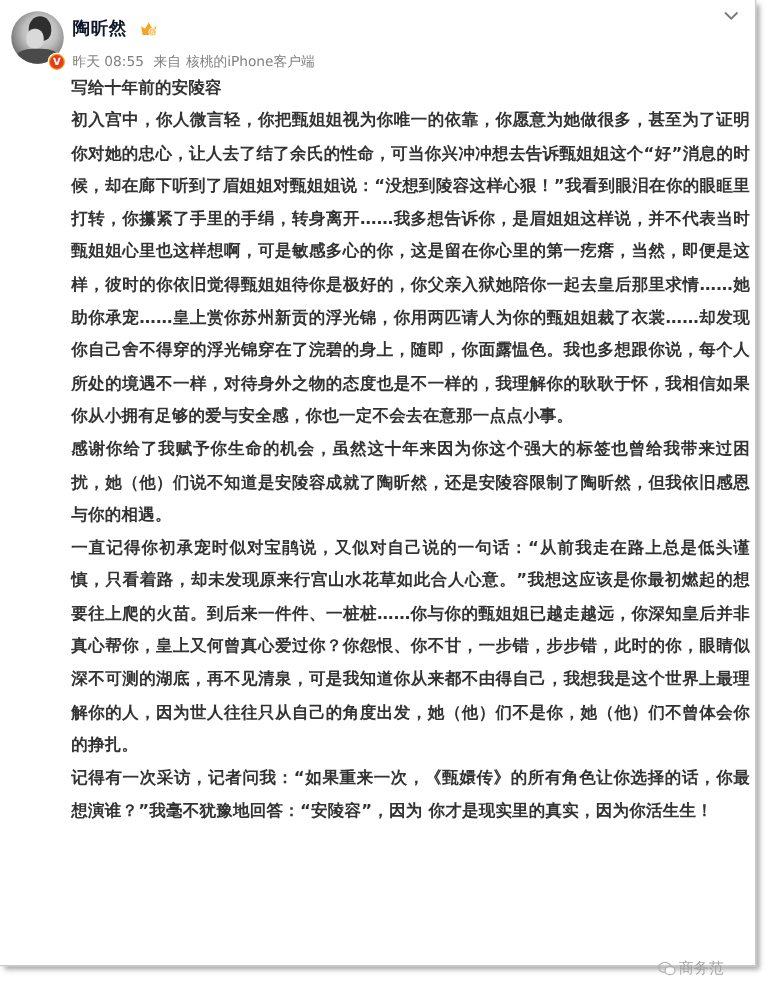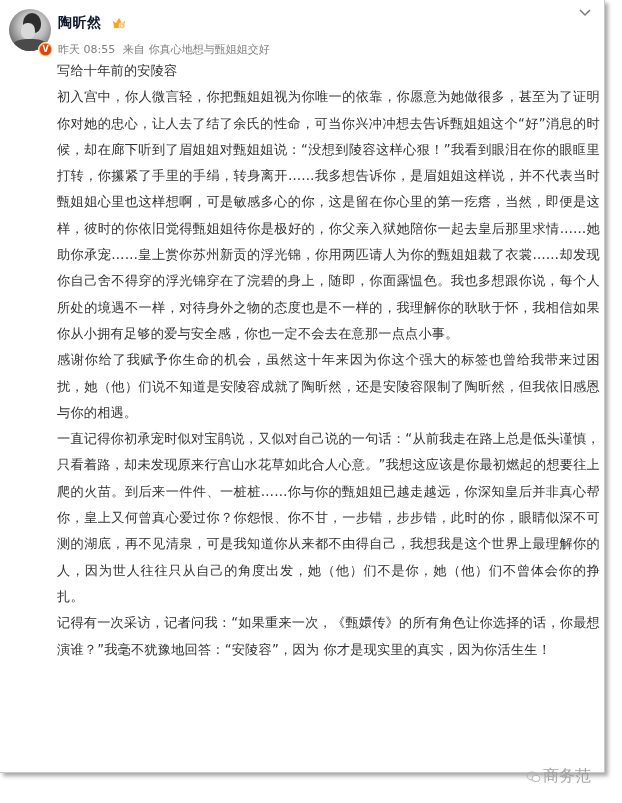--- a/index.html
+++ b/index.html
@@ -129,26 +129,27 @@
       width: 543px;
       font-size: 13.2px;
       line-height: 26.3px;
       color: #333333;
       letter-spacing: 0.2px;
     }
     .content p {
       margin: 0;
       padding: 0;
       text-align: justify;
+      font-weight: bold;
     }
     .watermark {
       position: absolute;
       left: 526px;
       top: 766px;
-      font-size: 16px;
+      font-size: 12px;
       color: #999999;
       white-space: nowrap;
       display: flex;
       align-items: center;
       opacity: 0.85;
     }
     .watermark .wm-icon {
       width: 15px;
       height: 12px;
       margin-right: 2px;
@@ -171,21 +172,21 @@
   <div class="username">陶昕然</div>
 
   <svg class="vip-icon" viewBox="0 0 14 12">
     <path d="M1 4 L4 6 L7 1 L10 6 L13 4 L12 11 L2 11 Z" fill="#f5a623"></path>
     <circle cx="10" cy="8.5" r="3" fill="#f7c35a" stroke="#ffffff" stroke-width="0.6"></circle>
     <text x="10" y="10.3" font-size="4.5" text-anchor="middle" fill="#ffffff" font-family="DejaVu Sans, sans-serif">6</text>
   </svg>
 
   <div class="meta">
     <span>昨天 08:55</span>
-    <span>来自</span><span>你真心地想与甄姐姐交好</span>
+    <span>来自</span><span>核桃的iPhone客户端</span>
   </div>
 
   <svg class="chevron" viewBox="0 0 14 10">
     <polyline points="2,2 7,7 12,2" fill="none" stroke="#7a7a7a" stroke-width="1.5"></polyline>
   </svg>
 
   <div class="content">
     <p>写给十年前的安陵容</p>
     <p>初入宫中，你人微言轻，你把甄姐姐视为你唯一的依靠，你愿意为她做很多，甚至为了证明你对她的忠心，让人去了结了余氏的性命，可当你兴冲冲想去告诉甄姐姐这个“好”消息的时候，却在廊下听到了眉姐姐对甄姐姐说：“没想到陵容这样心狠！”我看到眼泪在你的眼眶里打转，你攥紧了手里的手绢，转身离开……我多想告诉你，是眉姐姐这样说，并不代表当时甄姐姐心里也这样想啊，可是敏感多心的你，这是留在你心里的第一疙瘩，当然，即便是这样，彼时的你依旧觉得甄姐姐待你是极好的，你父亲入狱她陪你一起去皇后那里求情……她助你承宠……皇上赏你苏州新贡的浮光锦，你用两匹请人为你的甄姐姐裁了衣裳……却发现你自己舍不得穿的浮光锦穿在了浣碧的身上，随即，你面露愠色。我也多想跟你说，每个人所处的境遇不一样，对待身外之物的态度也是不一样的，我理解你的耿耿于怀，我相信如果你从小拥有足够的爱与安全感，你也一定不会去在意那一点点小事。</p>
     <p>感谢你给了我赋予你生命的机会，虽然这十年来因为你这个强大的标签也曾给我带来过困扰，她（他）们说不知道是安陵容成就了陶昕然，还是安陵容限制了陶昕然，但我依旧感恩与你的相遇。</p>

